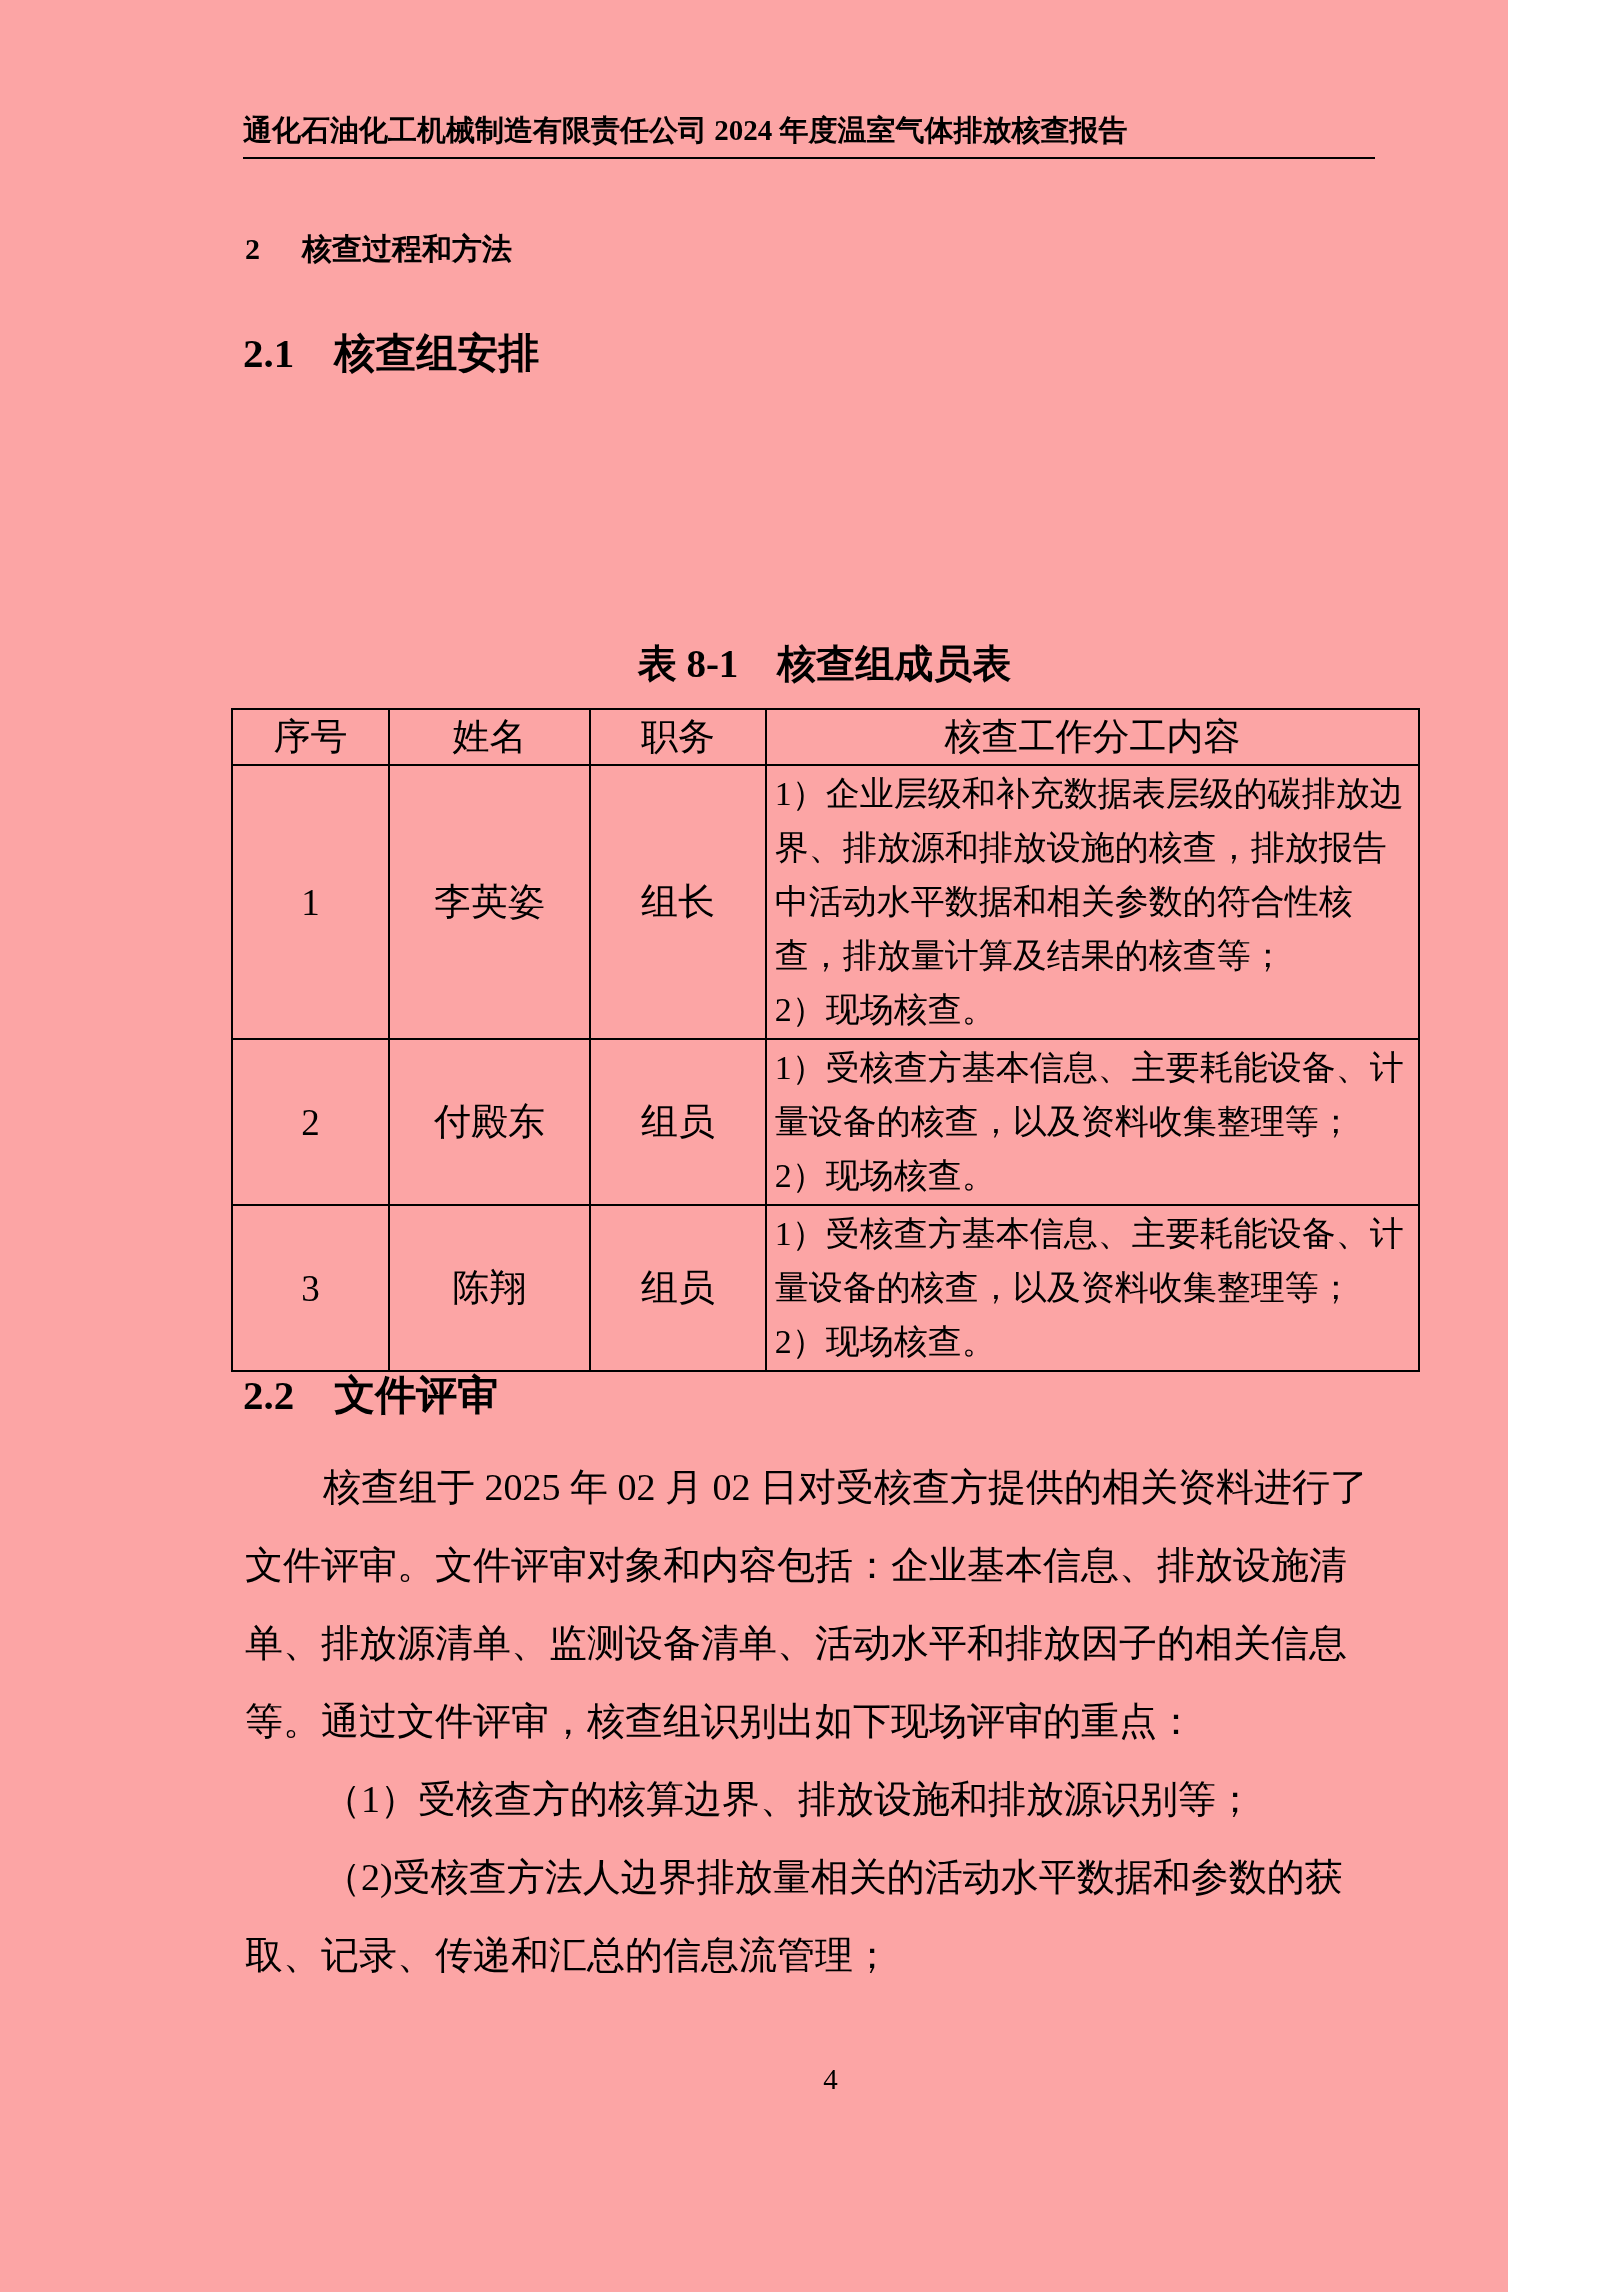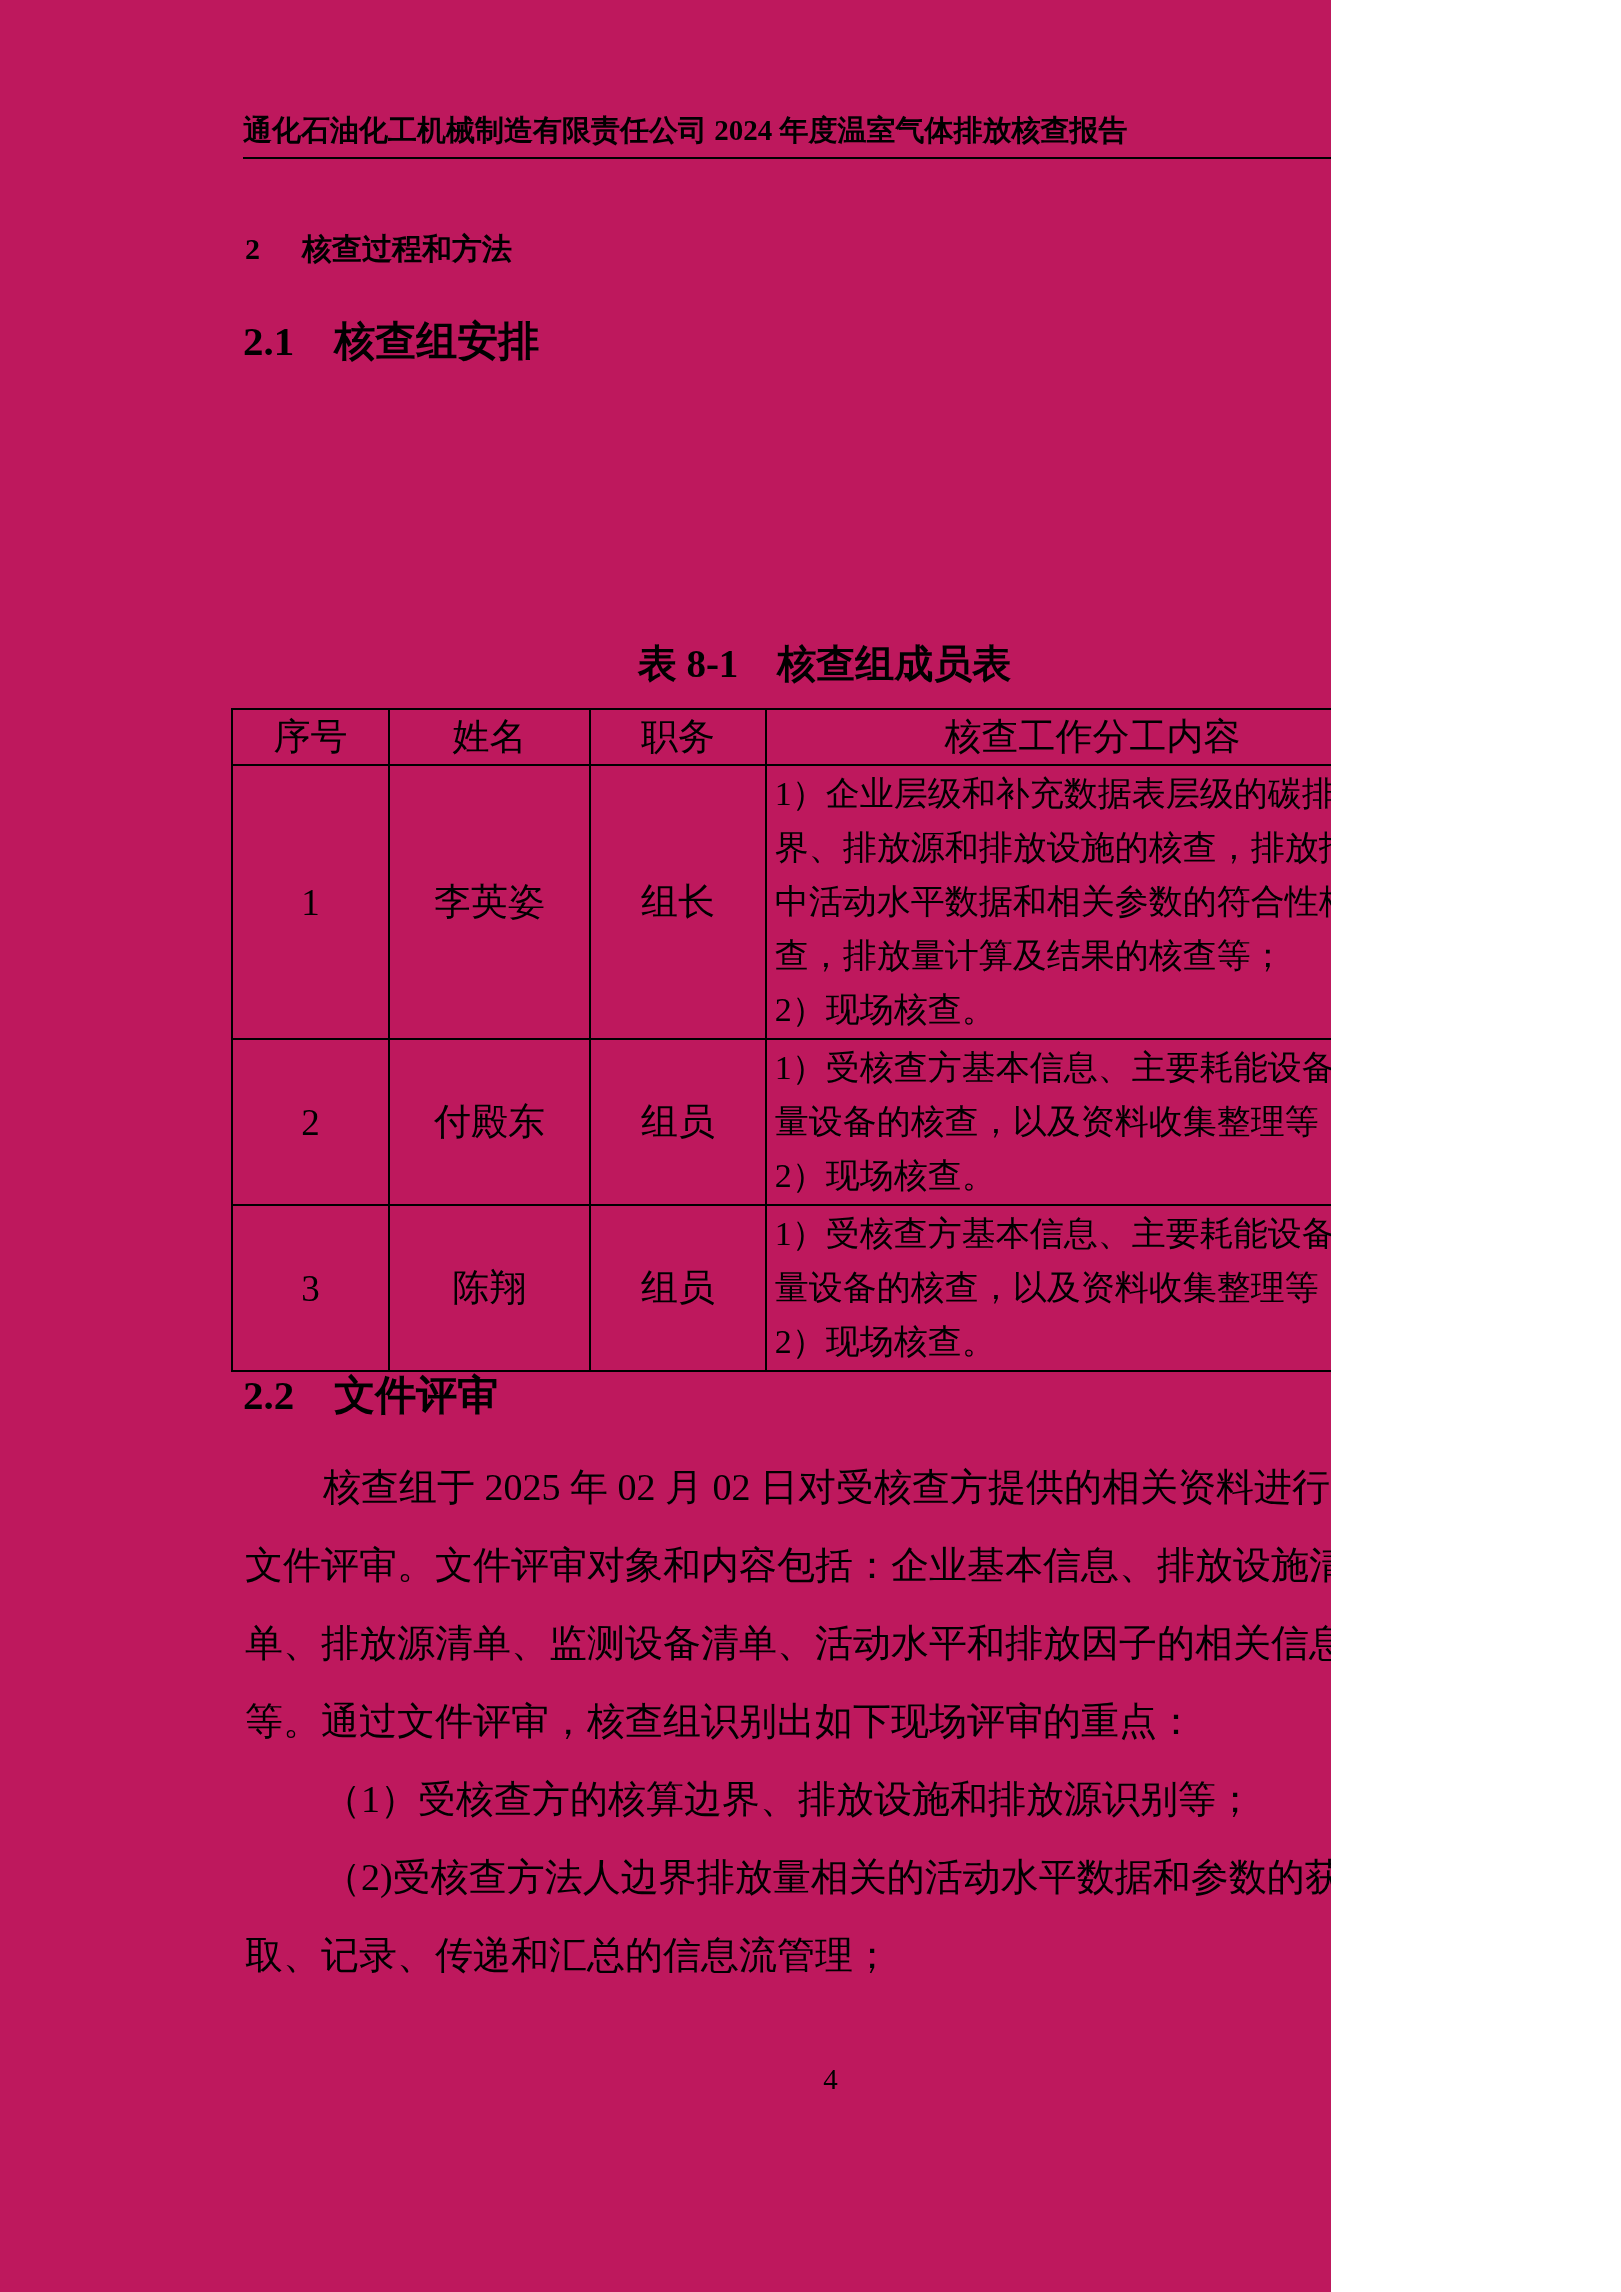--- a/index.html
+++ b/index.html
@@ -1,19 +1,19 @@
 <!DOCTYPE html>
 <html><head>
 <meta charset="utf-8">
 <style>
   html,body{margin:0;padding:0;background:#ffffff;}
   .page{
     position:relative;
-    width:1331px;height:2293px;
-    background:#be185d;
+    width:1508px;height:2293px;
+    background:#fca5a5;
     color:#000;
     font-family:"Liberation Serif","DejaVu Serif",serif;
     overflow:hidden;
   }
   
   .doc-header{
     position:absolute;left:243px;top:110px;width:1132px;
     font-size:29px;font-weight:bold;line-height:41px;
     border-bottom:2px solid #000;padding-bottom:5.9px;
     white-space:nowrap;
@@ -23,21 +23,21 @@
     position:absolute;left:245px;top:220px;
     font-size:30px;font-weight:bold;line-height:57px;white-space:nowrap;
   }
   .h1 .sec-title{margin-left:42px;}
   
   .h2{
     position:absolute;left:243px;
     font-size:41px;font-weight:bold;line-height:51px;white-space:nowrap;
   }
   .h2 .sec-title{margin-left:40px;}
-  .h2.s21{top:316px;}
+  .h2.s21{top:328px;}
   .h2.s22{top:1370px;}
   
   .body-text{
     position:absolute;left:245px;width:1171px;
     font-size:38px;line-height:78px;
   }
   .body-text p{
     margin:0;text-indent:78px;
     white-space:pre-line;
     text-align:justify;

